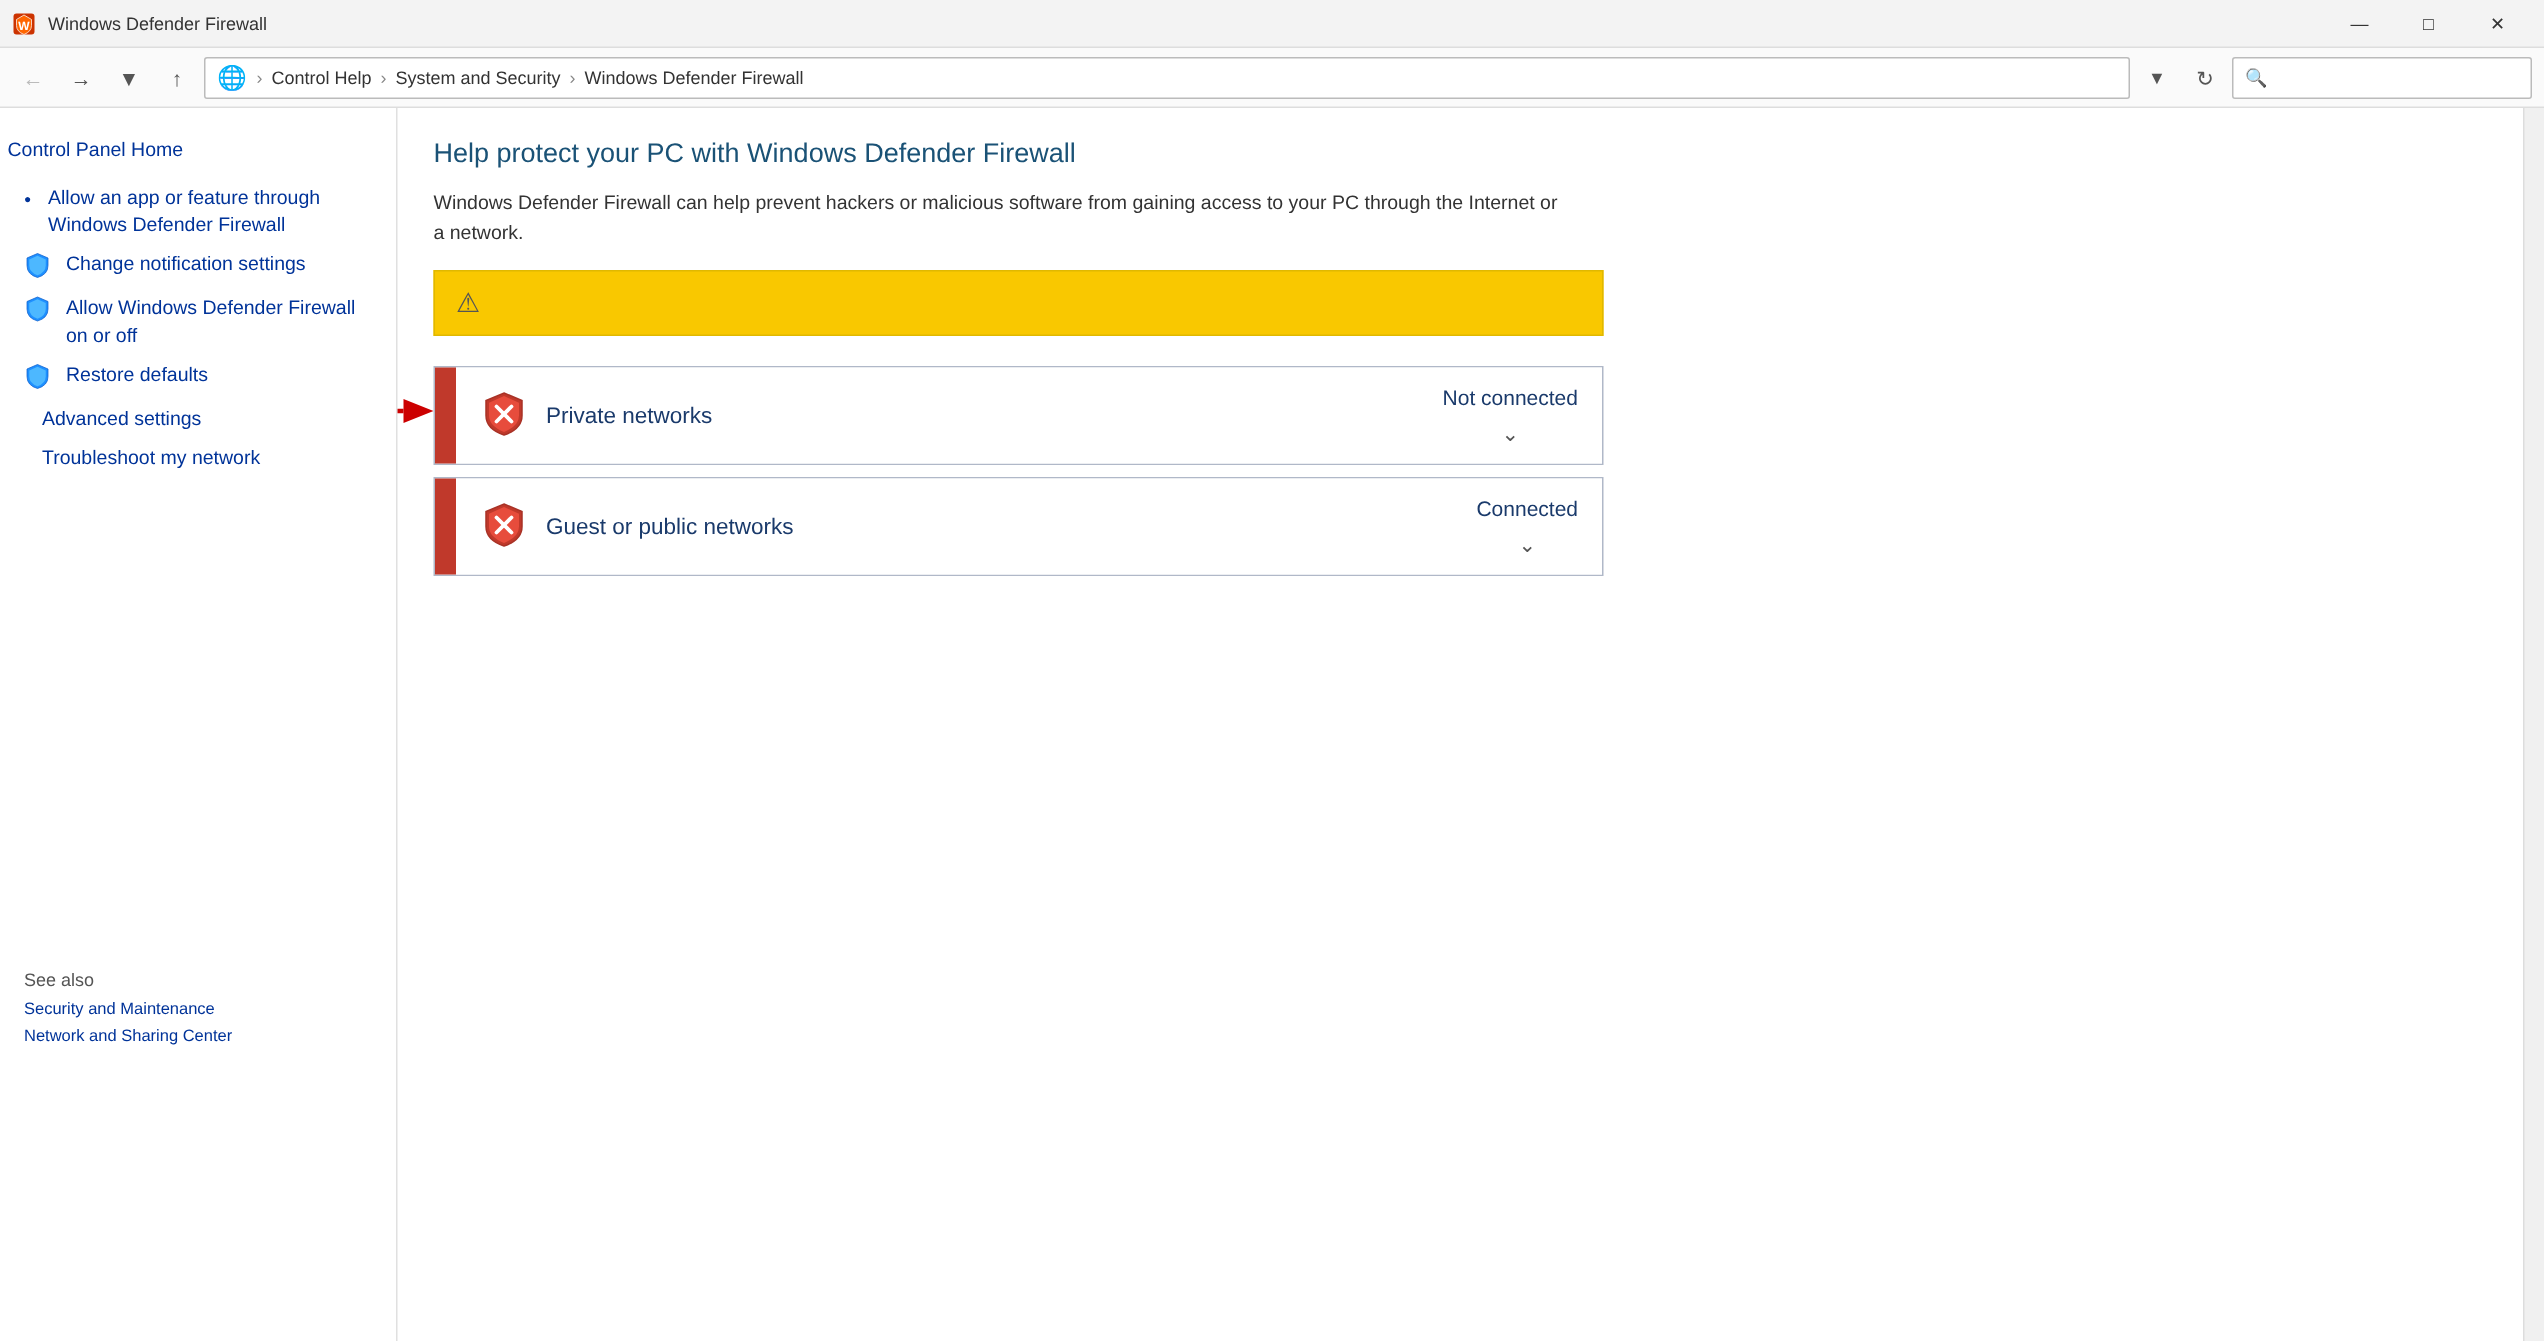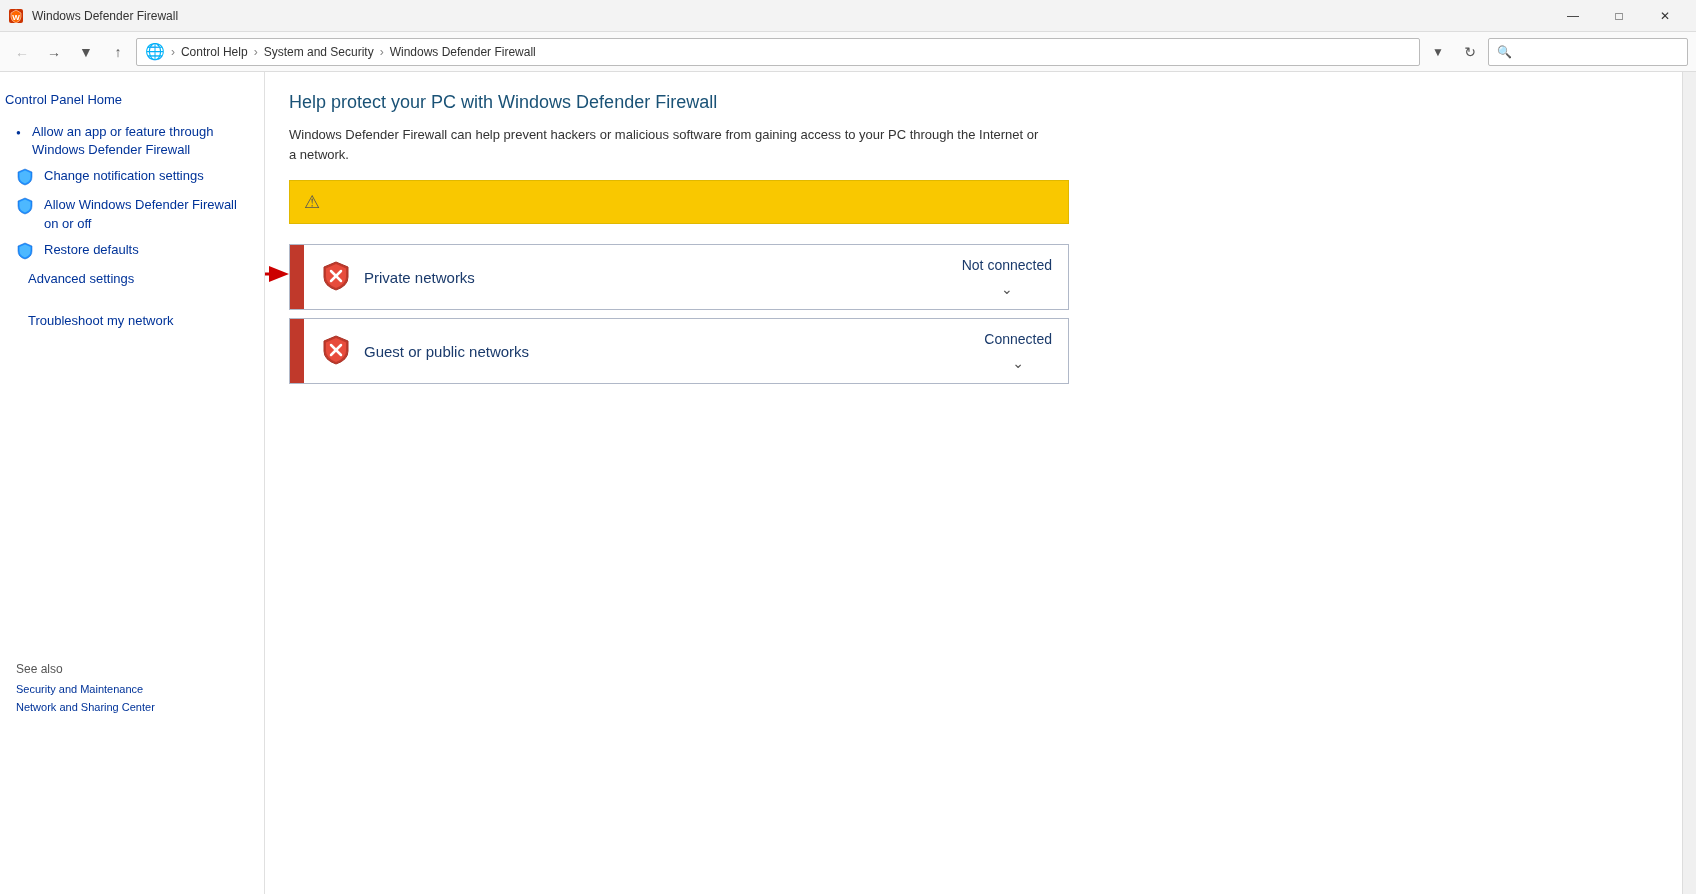--- a/index.html
+++ b/index.html
@@ -220,21 +220,21 @@
           <path d="M9 2.5 L14.5 5 L14.5 9 Q14.5 13.5 9 15.5 Q3.5 13.5 3.5 9 L3.5 5 Z" fill="#4db8ff"></path>
         </svg>
       </span>
       <span>Restore defaults</span>
     </div>
 
     <div class="sidebar-item" style="padding-left: 28px;">
       <span>Advanced settings</span>
     </div>
 
-    <div class="sidebar-item" style="padding-left: 28px; margin-top: 16px;">
+    <div class="sidebar-item" style="padding-left: 28px;">
       <span>Troubleshoot my network</span>
     </div>
 
     <div style="flex: 1; min-height: 300px;"></div>
 
     <div style="margin-top: 20px;">
       <div class="see-also-label">See also</div>
       <a class="see-also-link">Security and Maintenance</a>
       <a class="see-also-link">Network and Sharing Center</a>
     </div>

